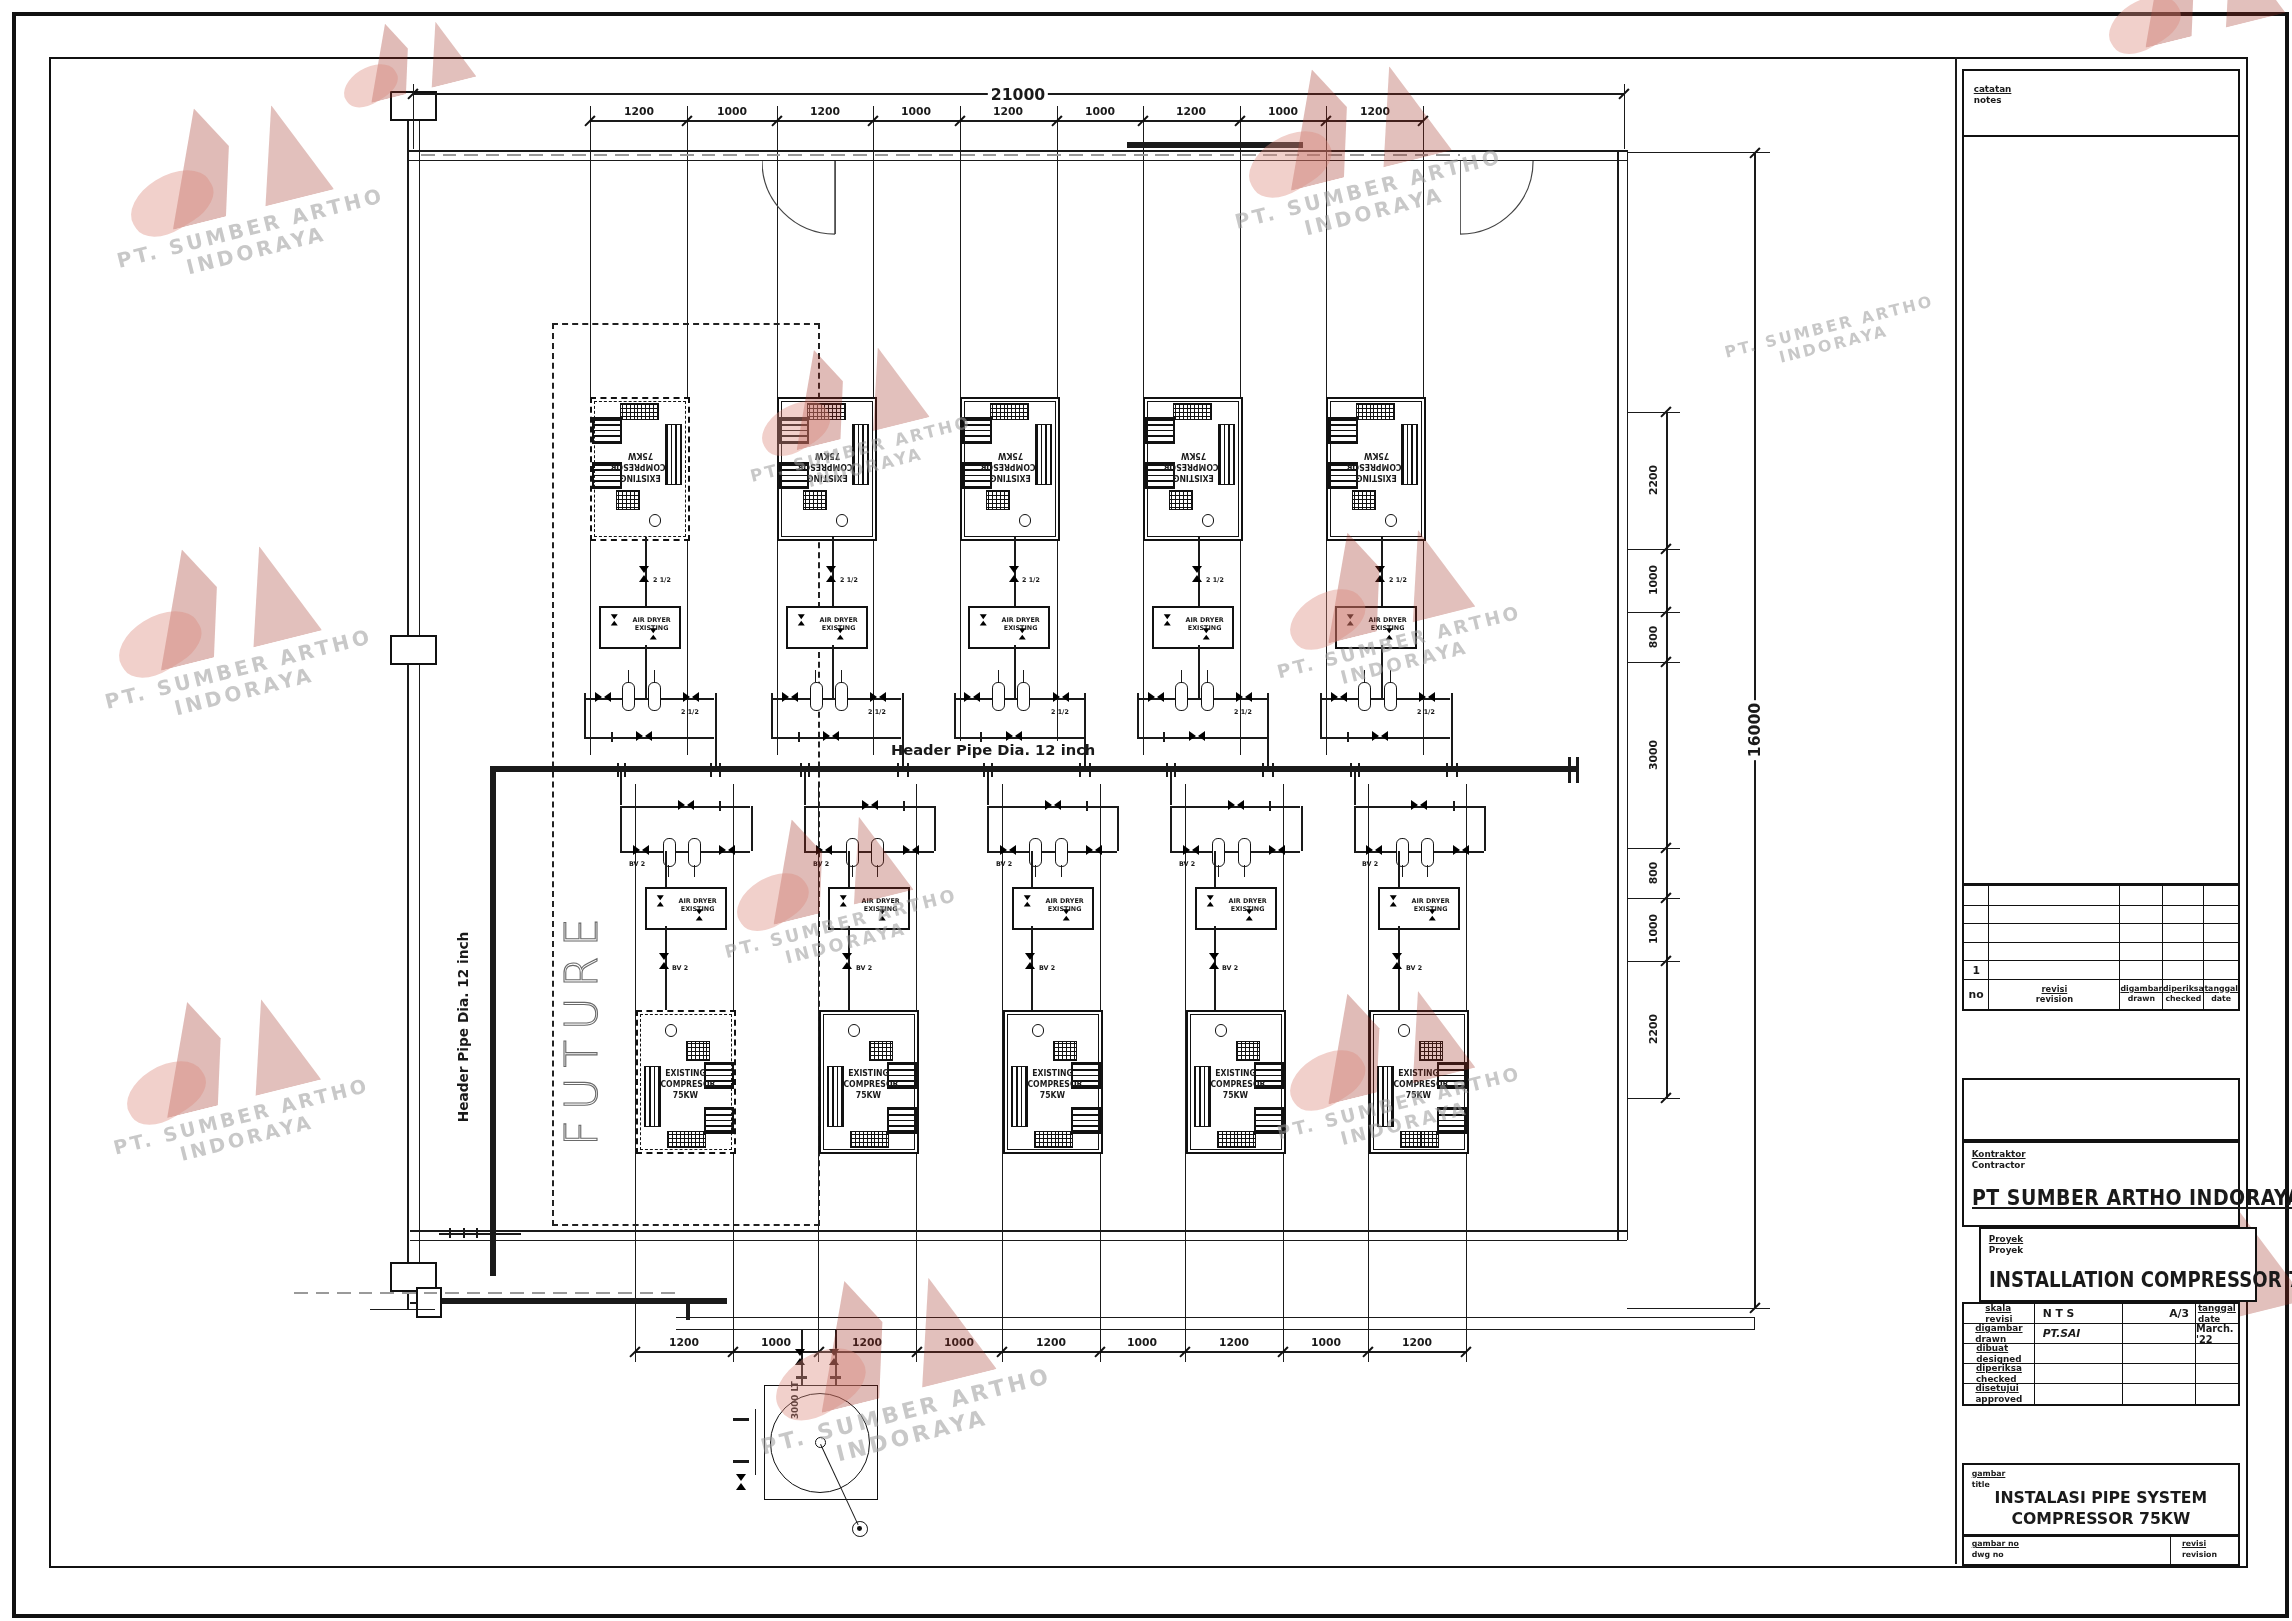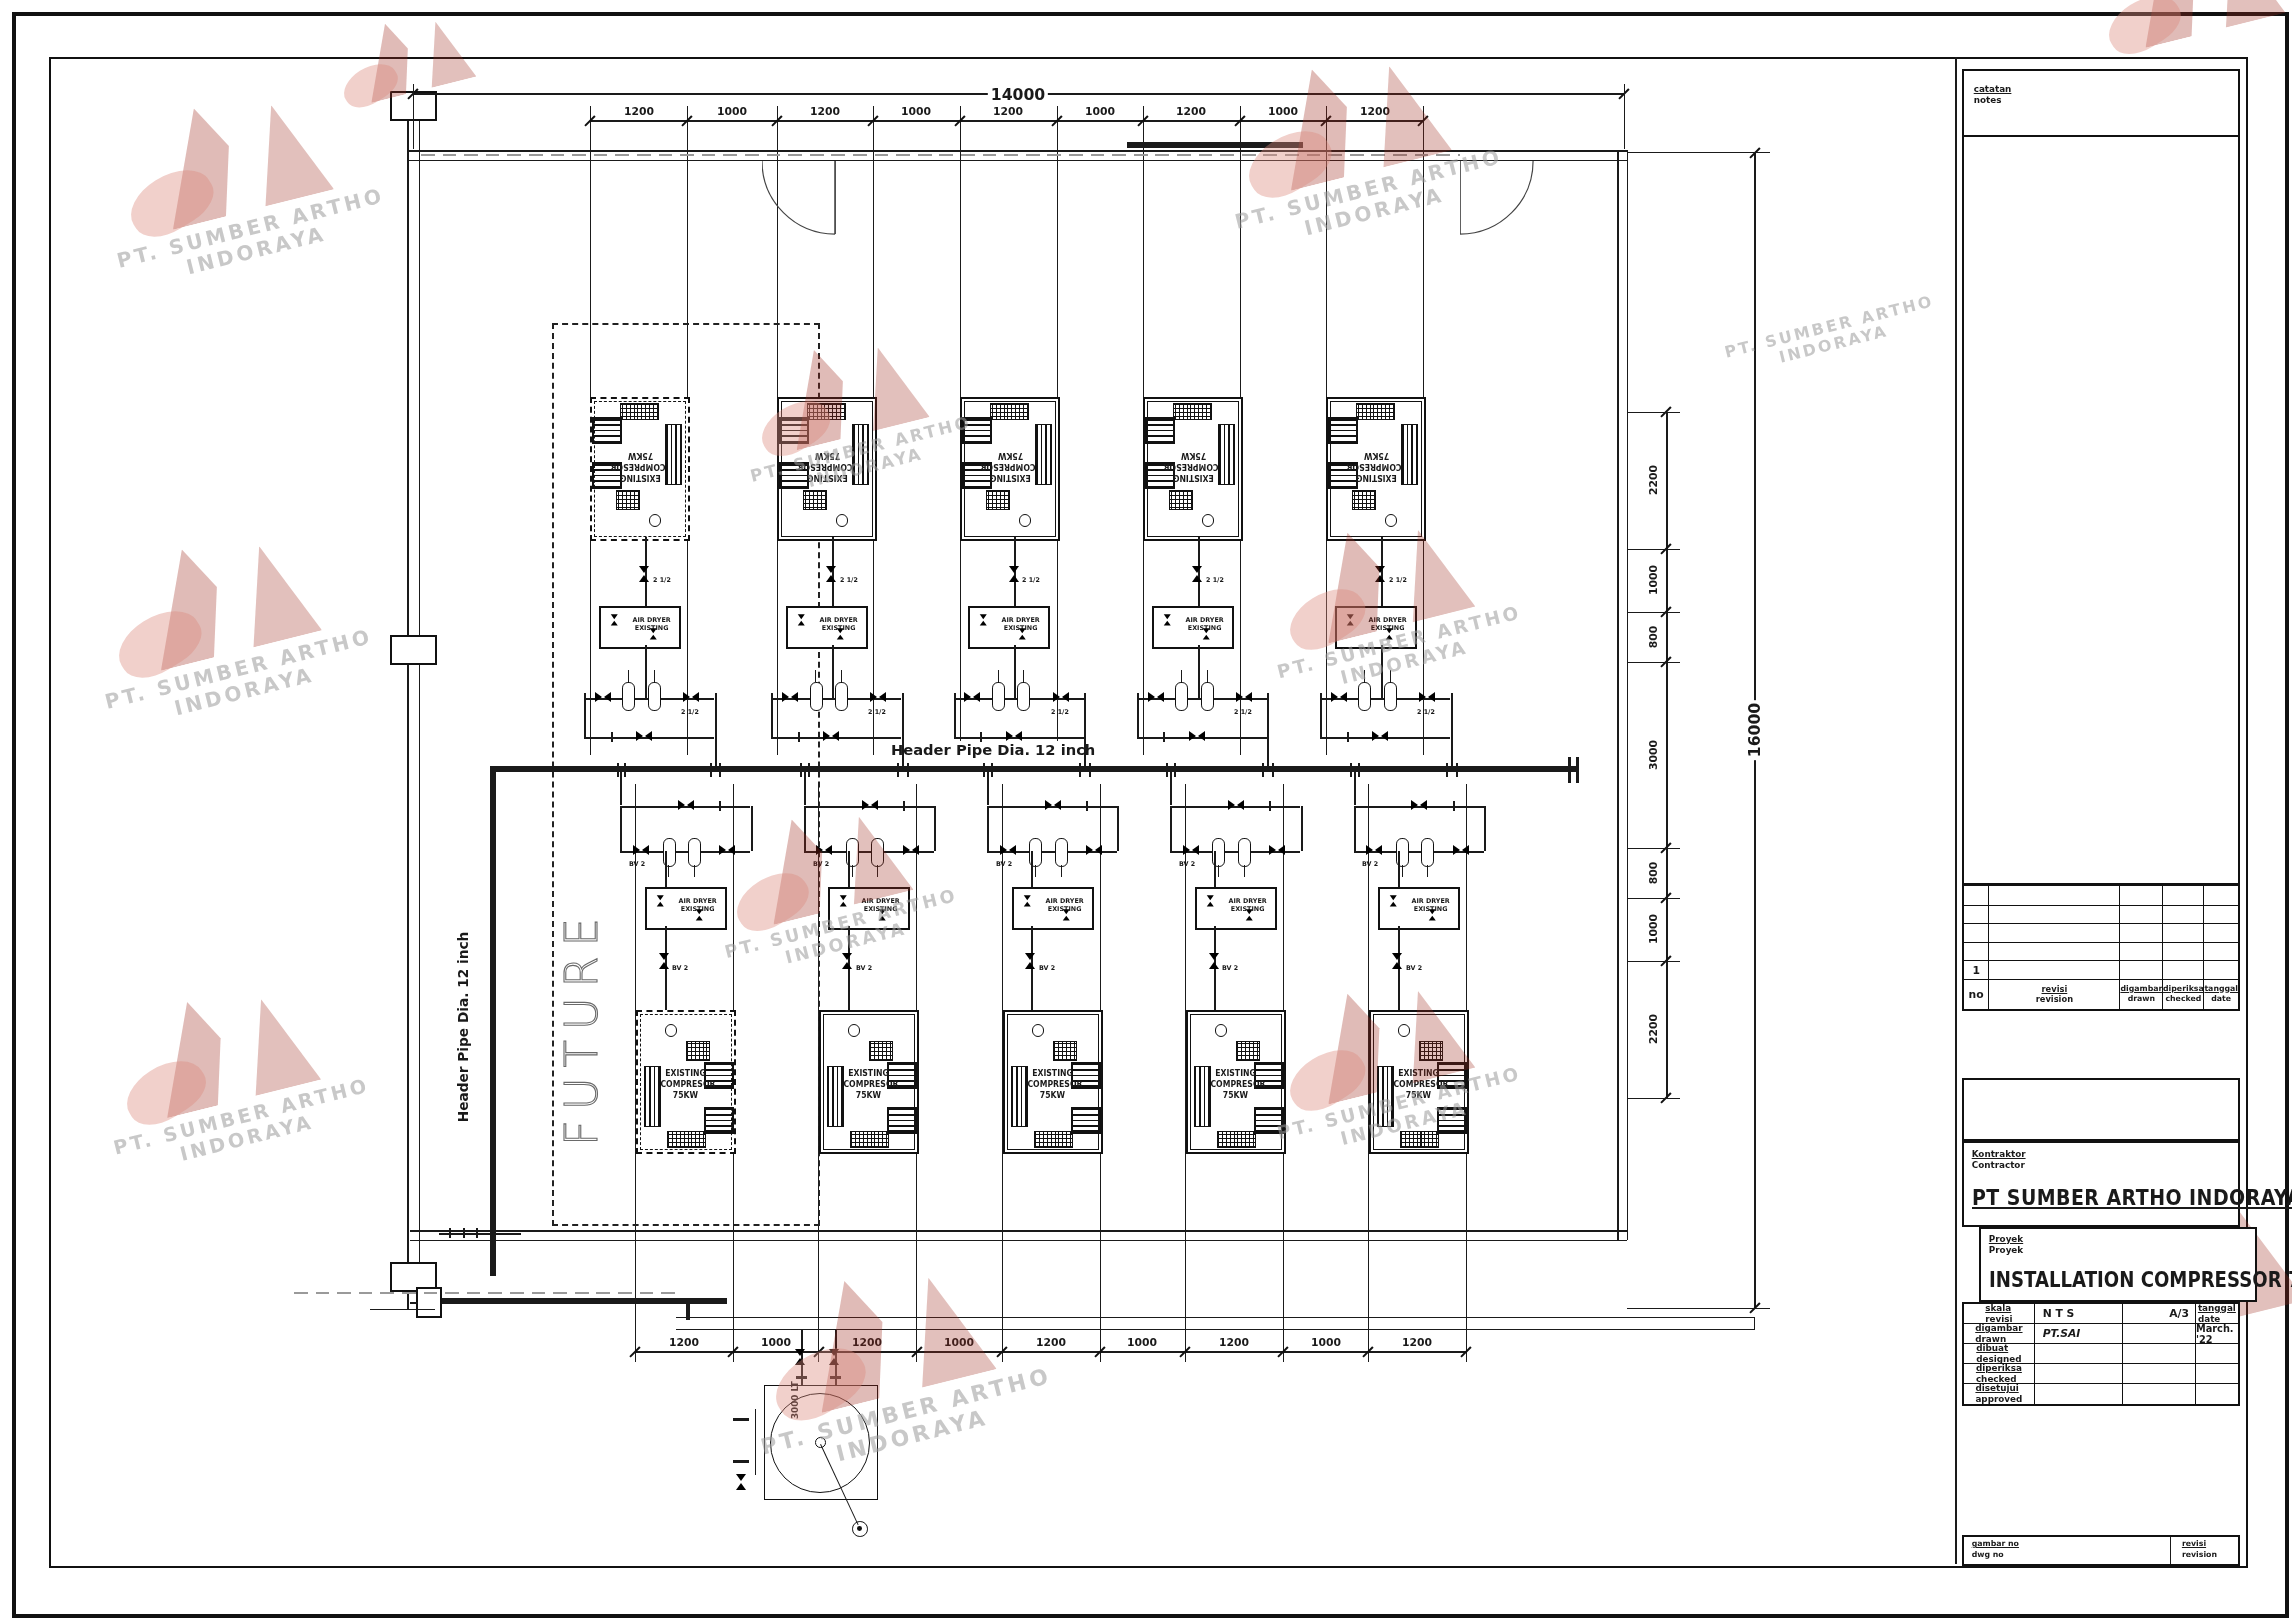--- a/index.html
+++ b/index.html
@@ -243,21 +243,21 @@
       <div class="ln" style="left: 686px; top: 1304px; width: 3.9px; height: 15.7px;"></div>
       <div class="ln" style="left: 439px; top: 1233px; width: 82px; height: 1.6px;"></div>
       <div class="ln" style="left: 449px; top: 1228px; width: 2px; height: 9.8px;"></div>
       <div class="ln" style="left: 463px; top: 1228px; width: 2px; height: 9.8px;"></div>
       <div class="ln" style="left: 476px; top: 1228px; width: 2px; height: 9.8px;"></div>
       <div class="ln" style="left: 413px; top: 93px; width: 1211px; height: 1.6px;"></div>
       <div class="tick" style="left: 406px; top: 93px;"></div>
       <div class="tick" style="left: 1617px; top: 93px;"></div>
       <div class="ln" style="left: 413px; top: 84px; width: 1px; height: 65px;"></div>
       <div class="ln" style="left: 1624px; top: 84px; width: 1px; height: 65px;"></div>
-      <div class="dimlab big" style="left: 1018px; top: 94px;">14000</div>
+      <div class="dimlab big" style="left: 1018px; top: 94px;">21000</div>
       <div class="ln" style="left: 590px; top: 120px; width: 833px; height: 1.6px;"></div>
       <div class="tick" style="left: 583px; top: 120px;"></div>
       <div class="tick" style="left: 680px; top: 120px;"></div>
       <div class="tick" style="left: 770px; top: 120px;"></div>
       <div class="tick" style="left: 866px; top: 120px;"></div>
       <div class="tick" style="left: 953px; top: 120px;"></div>
       <div class="tick" style="left: 1050px; top: 120px;"></div>
       <div class="tick" style="left: 1136px; top: 120px;"></div>
       <div class="tick" style="left: 1233px; top: 120px;"></div>
       <div class="tick" style="left: 1319px; top: 120px;"></div>
@@ -889,20 +889,30 @@
         <div class="last-row">
             <span class="lblstack"><span class="u">disetujui</span><br><span>approved</span></span>
           </div>
         <div class="last-row"></div>
           <div class="last-row"></div>
           <div class="last-row"></div>
       </div>
     </div>
 
 
+    <div class="tb-box" style="left:6.9px;top:1406px;width:274px;height:69px;">
+      <span class="lblstack abs" style="left:7.8px;top:3.9px;font-size:7.8px;">
+        <span class="u">gambar</span><br>
+        <span>title</span>
+      </span>
+      <div class="dwg-title abs" style="left:0;top:21.6px;width:100%;">
+        <div>INSTALASI PIPE SYSTEM</div>
+        <div>COMPRESSOR 75KW</div>
+      </div>
+    </div>
 
     <div class="tb-box" style="left:6.9px;top:1478px;width:274px;height:27.4px;">
       <span class="lblstack abs" style="left:7.8px;top:2px;font-size:7.8px;">
         <span class="u">gambar no</span><br>
         <span>dwg no</span>
       </span>
       <div class="ln" style="left:206px;top:0;width:1.6px;height:27.4px;"></div>
       <span class="lblstack abs" style="left:218px;top:2px;font-size:7.8px;">
         <span class="u">revisi</span><br>
         <span>revision</span>

